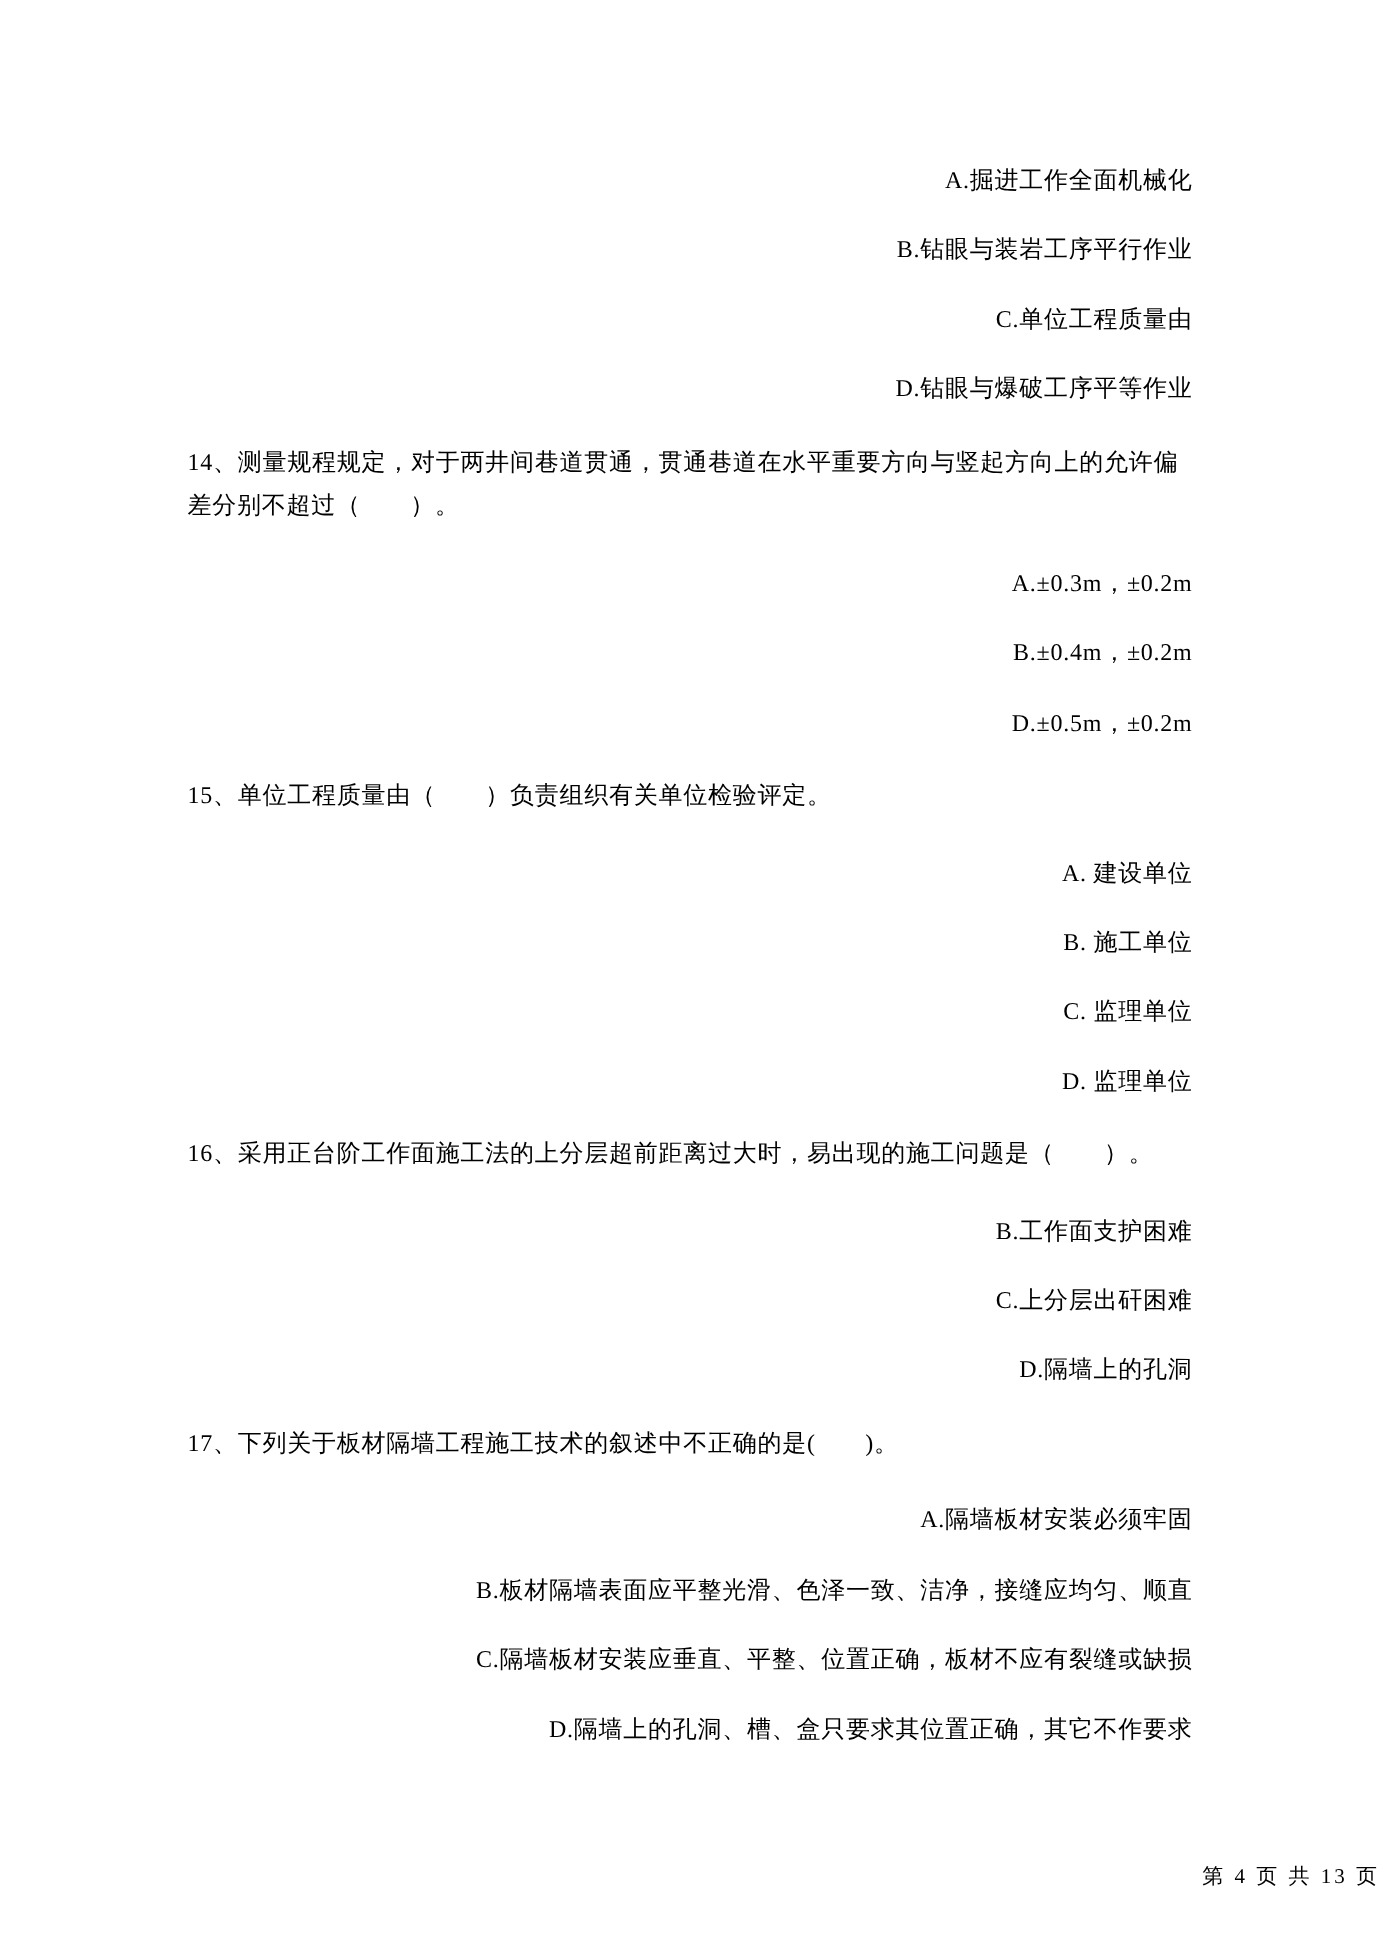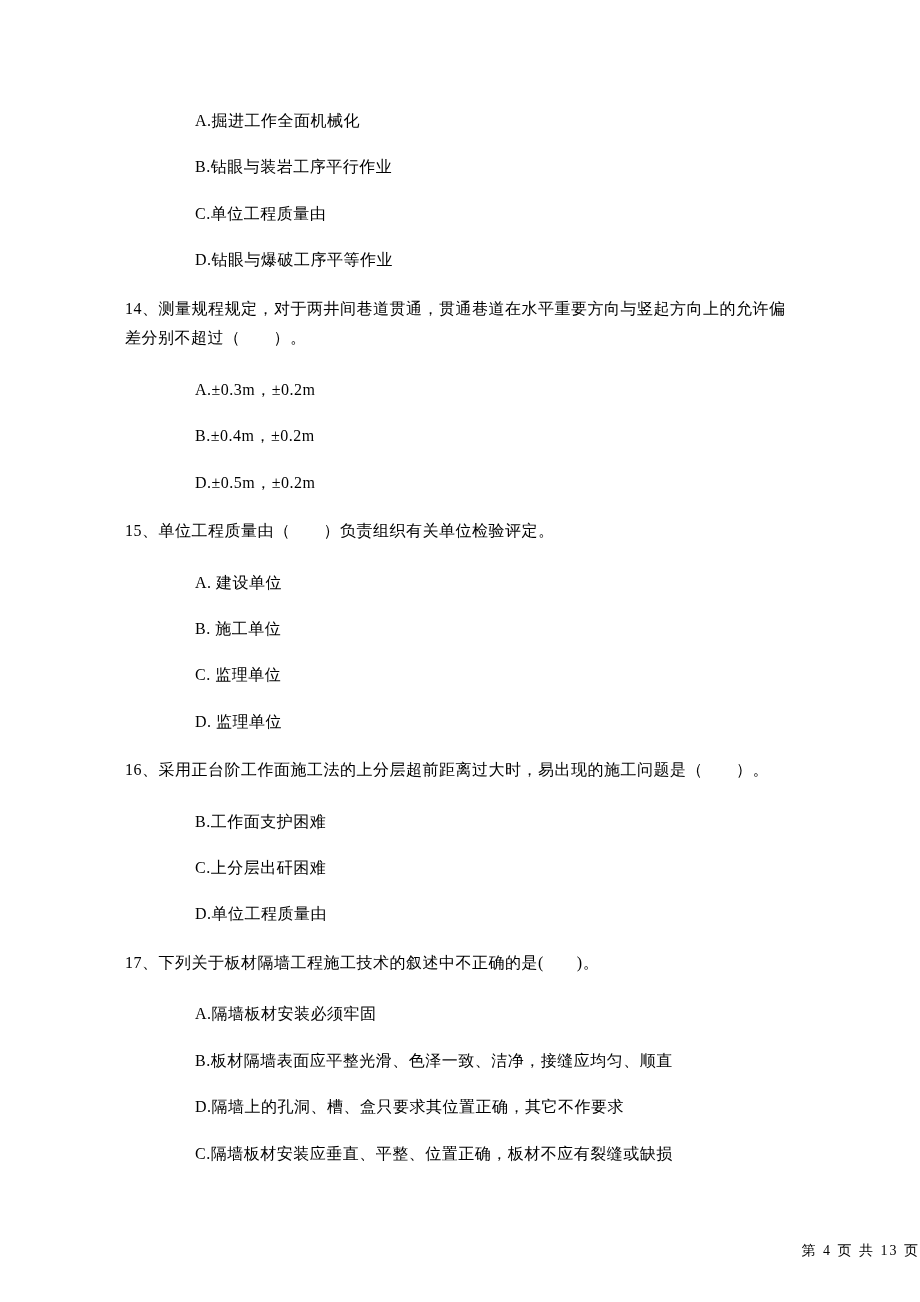--- a/index.html
+++ b/index.html
@@ -12,23 +12,24 @@
   }
   .page {
     width: 920px;
     min-height: 1302px;
     box-sizing: border-box;
     padding: 110px 125px 40px 125px;
     position: relative;
     letter-spacing: 0.5px;
   }
   .option {
-    margin-left: 70px;
+    margin-left: 46px;
     margin-bottom: 24px;
     line-height: 1.4;
+    text-align: right;
   }
   .option:last-of-type {
     margin-bottom: 0;
   }
   .question {
     margin-top: 22px;
     margin-bottom: 26px;
     line-height: 1.85;
   }
   .footer {
@@ -78,27 +79,27 @@
     <div class="option">C. 监理单位</div>
     <div class="option">D. 监理单位</div>
   </div>
 
   <div class="question">
     <span>16、采用正台阶工作面施工法的上分层超前距离过大时，易出现的施工问题是（　　）。</span>
   </div>
   <div class="opt-block">
     <div class="option">B.工作面支护困难</div>
     <div class="option">C.上分层出矸困难</div>
-    <div class="option">D.单位工程质量由</div>
+    <div class="option">D.隔墙上的孔洞</div>
   </div>
 
   <div class="question">
     <span>17、下列关于板材隔墙工程施工技术的叙述中不正确的是(　　)。</span>
   </div>
   <div class="opt-block">
     <div class="option">A.隔墙板材安装必须牢固</div>
     <div class="option">B.板材隔墙表面应平整光滑、色泽一致、洁净，接缝应均匀、顺直</div>
+    <div class="option">C.隔墙板材安装应垂直、平整、位置正确，板材不应有裂缝或缺损</div>
     <div class="option">D.隔墙上的孔洞、槽、盒只要求其位置正确，其它不作要求</div>
-    <div class="option">C.隔墙板材安装应垂直、平整、位置正确，板材不应有裂缝或缺损</div>
   </div>
 
   <div class="footer">第 4 页 共 13 页</div>
 </div>
 
 </body></html>

